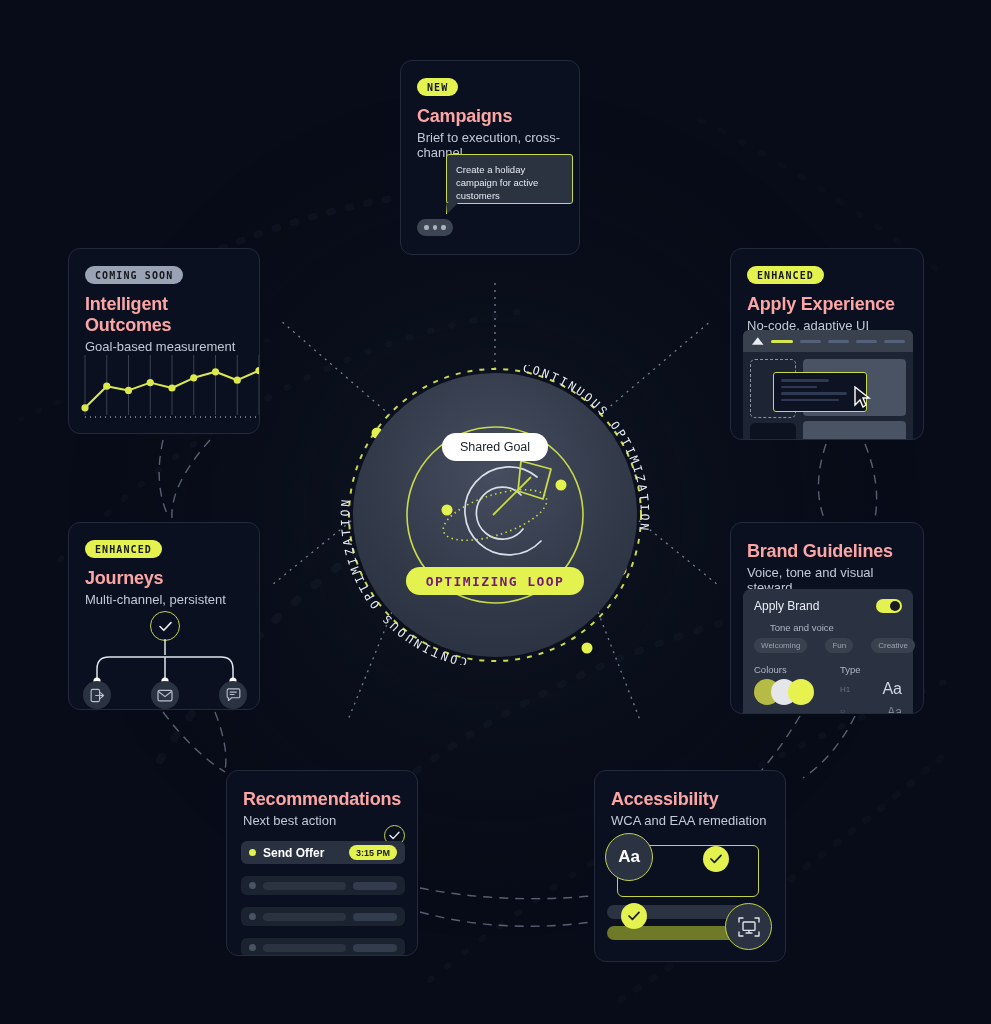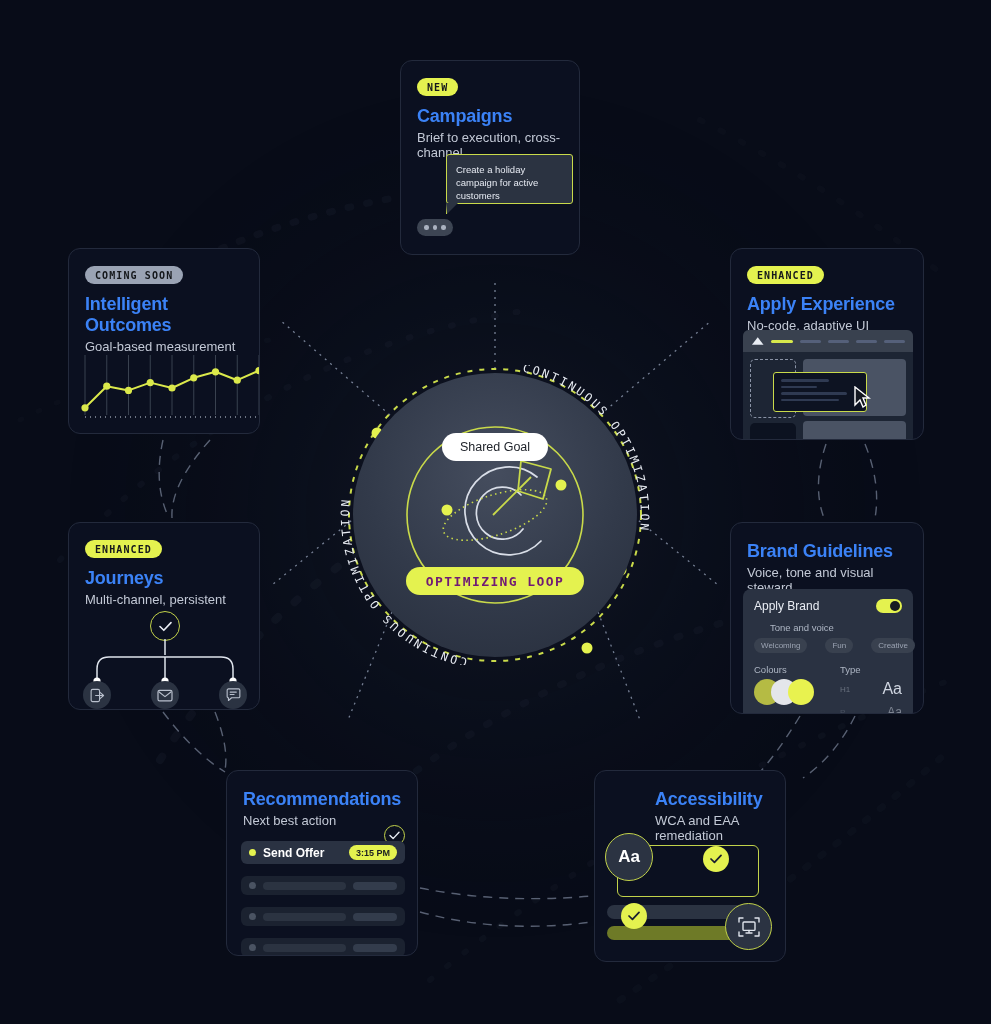--- a/index.html
+++ b/index.html
@@ -16,21 +16,21 @@
 
   
   .card{position:absolute;border:1px solid #232a3c;border-radius:12px;
         background:#0b1020;overflow:hidden;box-sizing:border-box;}
   .card .pad{padding:16px 16px 0 16px;}
   .badge{display:inline-block;font-family:"DejaVu Sans Mono","Liberation Mono",monospace;
          font-size:10px;font-weight:700;letter-spacing:1.1px;border-radius:999px;
          padding:4px 10px 3px 10px;}
   .badge.new,.badge.enhanced{background:#e4f24f;color:#15181c;}
   .badge.soon{background:#9aa3b4;color:#15181c;}
-  .c-title{font-size:18px;font-weight:700;letter-spacing:-.2px;margin:10px 0 3px 0;color:#3b82f6;}
+  .c-title{font-size:18px;font-weight:700;letter-spacing:-.2px;margin:10px 0 3px 0;color:#fca5a5;}
   .c-sub{font-size:13px;color:#c3c9d6;margin:0;}
 
   
   #card-campaigns{left:400px;top:60px;width:180px;height:195px;}
   .bubble{position:absolute;left:45px;top:93px;width:127px;height:50px;
           border:1.4px solid #c9da4a;border-radius:3px;background:#2b3341;
           color:#e6eaf2;font-size:9.5px;line-height:13px;padding:8px 9px;box-sizing:border-box;}
   .bubble:after{content:"";position:absolute;left:-1px;bottom:-11px;width:0;height:0;
           border-left:1.4px solid #c9da4a;border-top:11px solid #2b3341;
           border-right:11px solid transparent;}
@@ -89,21 +89,21 @@
   .rdot{width:7px;height:7px;border-radius:50%;background:#4a5362;flex:none;}
   .rdot.on{background:#e4f24f;}
   .rbar{height:8px;border-radius:999px;background:#2b3341;flex:1;}
   .rbar2{height:8px;width:44px;border-radius:999px;background:#333c4c;flex:none;}
   .rtext{font-size:12px;font-weight:700;color:#fff;flex:1;}
   .rtime{font-size:9px;font-weight:700;color:#1a1d22;background:#e4f24f;border-radius:999px;padding:2.5px 7px;}
   .rcheck{position:absolute;right:12px;top:54px;width:19px;height:19px;border-radius:50%;
           border:1.4px solid #c2d24a;background:#0b1020;display:flex;align-items:center;justify-content:center;}
 
   
-  #card-a11y{left:594px;top:770px;width:192px;height:192px;padding-left:44px;}
+  #card-a11y{left:594px;top:770px;width:192px;height:192px;}
   .aa-circle{position:absolute;left:10px;top:62px;width:46px;height:46px;border-radius:50%;
              border:1.6px solid #c2d24a;background:#2b3342;display:flex;align-items:center;justify-content:center;
              font-size:17px;font-weight:700;color:#fff;z-index:3;}
   .aa-box{position:absolute;left:22px;top:74px;width:140px;height:50px;border:1.4px solid #c2d24a;border-radius:6px;}
   .aa-chk{position:absolute;width:26px;height:26px;border-radius:50%;background:#e4f24f;
           display:flex;align-items:center;justify-content:center;z-index:4;}
   .aa-bar{position:absolute;left:12px;height:14px;border-radius:999px;}
   .aa-scan{position:absolute;left:130px;top:132px;width:45px;height:45px;border-radius:50%;
            border:1.6px solid #c2d24a;background:#2b3342;display:flex;align-items:center;justify-content:center;z-index:4;}
 

